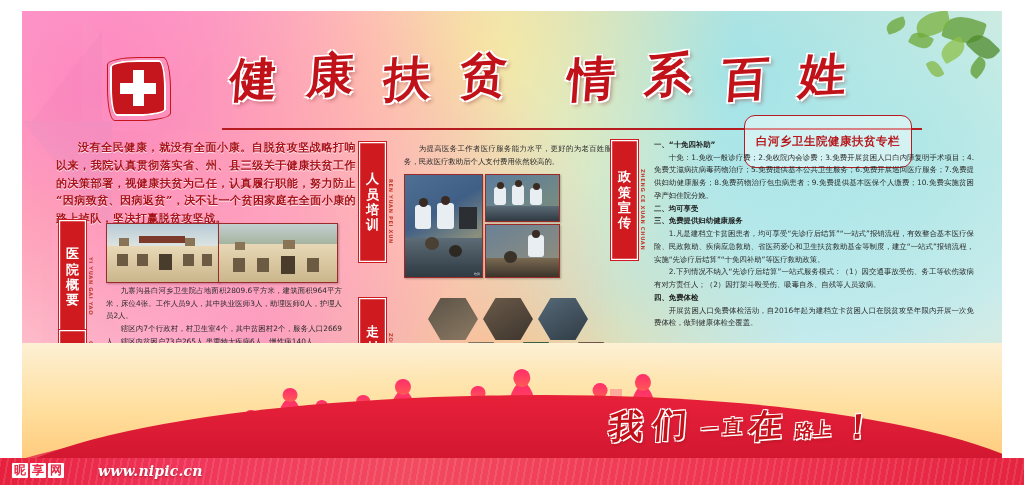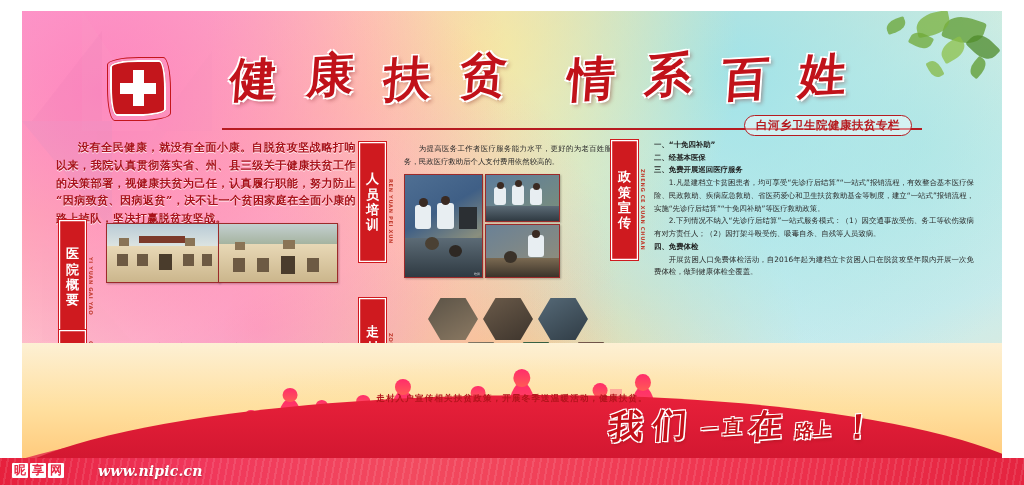--- a/index.html
+++ b/index.html
@@ -54,21 +54,21 @@
     position:absolute;
     text-shadow:
       2px 2px 0 #fff, -1.5px -1.5px 0 #fff, 1.5px -1.5px 0 #fff, -1.5px 1.5px 0 #fff,
       3px 3px 4px rgba(120,20,20,.45);
     transform:skewX(-7deg) rotate(-3deg);
   }
   #title-rule{
     position:absolute;left:200px;top:117px;width:700px;height:2px;background:#b61b20;
   }
   #subtitle-pill{
-    position:absolute;left:722px;top:104px;height:19px;padding:0 11px;
+    position:absolute;left:722px;top:104px;height:19px;padding:16px 11px;
     border:1.4px solid #b61b20;border-radius:11px;
     background:rgba(255,255,255,.45);
     display:flex;align-items:center;justify-content:center;
     font-size:11.5px;font-weight:700;color:#b61b20;letter-spacing:.5px;
     white-space:nowrap;
   }
 
   
   .seal{
     position:absolute;width:27px;background:#cf1a1f;
@@ -263,20 +263,24 @@
       <div class="sky" style="background:linear-gradient(#c3cfd0,#9fae96);"></div>
       <div class="bld" style="height:66%;"></div>
       <div class="win" style="left:14px;top:34px;width:12px;height:14px;"></div>
       <div class="win" style="left:38px;top:34px;width:12px;height:14px;"></div>
       <div class="win" style="left:62px;top:32px;width:14px;height:18px;background:#4a3c2c;"></div>
       <div class="win" style="left:88px;top:34px;width:12px;height:14px;"></div>
       <div class="win" style="left:16px;top:18px;width:10px;height:8px;background:#8a7456;"></div>
       <div class="win" style="left:64px;top:16px;width:12px;height:9px;background:#8a7456;"></div>
     </div>
 
+    <div class="ptext" style="position:absolute;left:84px;top:274px;width:236px;">
+      <p>九寨沟县白河乡卫生院占地面积2809.6平方米，建筑面积964平方米，床位4张。工作人员9人，其中执业医师3人，助理医师0人，护理人员2人。</p>
+      <p>辖区内7个行政村，村卫生室4个，其中贫困村2个，服务人口2669人，辖区内贫困户73户265人,患重特大疾病6人，慢性病140人。</p>
+    </div>
 
     <div class="seal" style="left:36px;top:318px;height:104px;">
       <span>工</span>
       <span>作</span>
       <span>开</span>
       <span>展</span>
     </div>
     <div class="seal-py" style="left:66px;top:330px;height:76px;">GONG ZUO KAI ZHAN</div>
 
     <div class="ptext" style="position:absolute;left:84px;top:330px;width:236px;">
@@ -343,22 +347,23 @@
     <div class="seal" style="left:588px;top:128px;height:110px;">
       <span>政</span>
       <span>策</span>
       <span>宣</span>
       <span>传</span>
     </div>
     <div class="seal-py" style="left:618px;top:158px;height:76px;">ZHENG CE XUAN CHUAN</div>
 
     <div class="ptext" style="position:absolute;left:632px;top:128px;width:320px;">
       <p class="noind"><b>一、“十免四补助”</b></p>
-      <p class="noind"><b>二、经基本医保</b></p>
-      <p class="noind"><b>三、免费开展巡回医疗服务</b></p>
+      <p>十免：1.免收一般诊疗费；2.免收院内会诊费；3.免费开展贫困人口白内障复明手术项目；4.免费艾滋病抗病毒药物治疗；5.免费提供基本公共卫生服务；6.免费开展巡回医疗服务；7.免费提供妇幼健康服务；8.免费药物治疗包虫病患者；9.免费提供基本医保个人缴费；10.免费实施贫困孕产妇住院分娩。</p>
+      <p class="noind"><b>二、均可享受</b></p>
+      <p class="noind"><b>三、免费提供妇幼健康服务</b></p>
       <p>1.凡是建档立卡贫困患者，均可享受“先诊疗后结算”“一站式”报销流程，有效整合基本医疗保险、民政救助、疾病应急救助、省医药爱心和卫生扶贫救助基金等制度，建立“一站式”报销流程，实施“先诊疗后结算”“十免四补助”等医疗救助政策。</p>
       <p>2.下列情况不纳入“先诊疗后结算”一站式服务模式：（1）因交通事故受伤、务工等砍伤致病有对方责任人；（2）因打架斗殴受伤、吸毒自杀、自残等人员致病。</p>
       <p class="noind"><b>四、免费体检</b></p>
       <p>开展贫困人口免费体检活动，自2016年起为建档立卡贫困人口在脱贫攻坚年限内开展一次免费体检，做到健康体检全覆盖。</p>
     </div>
 
     <div id="bottom-scene">
       <div id="sunglow"></div>
 
       <div>
@@ -419,21 +424,20 @@
           </div>
         <div class="person" style="left:220px;width:18px;height:36px;">
             <div class="h"></div>
           </div>
       </div>
 
       <div id="redhill2"></div>
       <div id="redhill"></div>
     </div>
 
-    <div id="slogan-line">走村入户宣传相关扶贫政策，开展冬季送温暖活动，健康扶贫。</div>
 
     <div id="slogan-big">
       <div class="sc" style="left:2px;top:2px;font-size:34px;">我</div>
       <div class="sc" style="left:46px;top:0px;font-size:34px;">们</div>
       <div class="sc" style="left:94px;top:14px;font-size:17px;">一</div>
       <div class="sc" style="left:116px;top:10px;font-size:19px;">直</div>
       <div class="sc" style="left:142px;top:2px;font-size:33px;">在</div>
       <div class="sc" style="left:188px;top:14px;font-size:18px;">路上</div>
       <div class="sc" style="left:234px;top:2px;font-size:34px;">！</div>
     </div>

